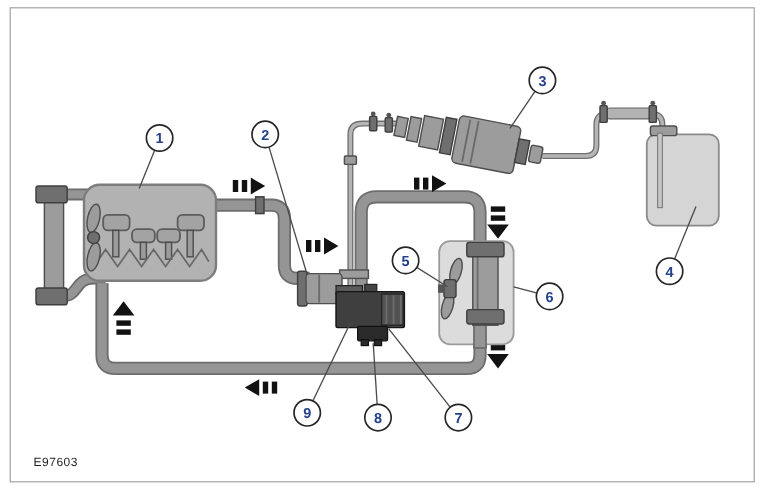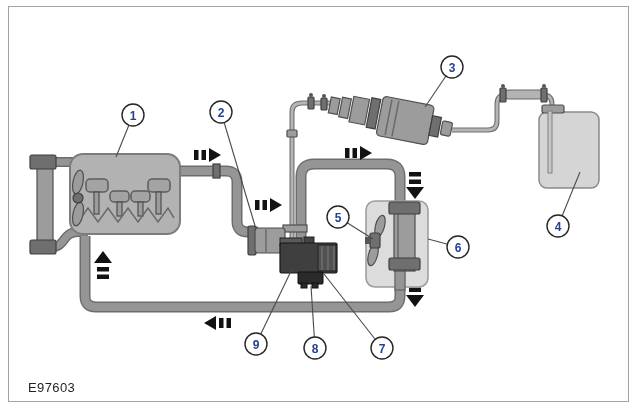--- a/index.html
+++ b/index.html
@@ -22,21 +22,21 @@
   .c-darker{fill:#2a2a2a;stroke:#111;stroke-width:1;}
   .c-panel{fill:var(--panel,#dcdcdc);stroke:#9b9b9b;stroke-width:1.5;}
   .c-tank{fill:#d5d5d5;stroke:#8a8a8a;stroke-width:1.5;}
   .c-valve{fill:#a3a3a3;stroke:#5c5c5c;stroke-width:1.5;}
   .detail-line{stroke:#6a6a6a;stroke-width:1.5;fill:none;}
   .stripe{stroke:#6e6e6e;stroke-width:1.5;fill:none;}
   .leader{stroke:#4a4a4a;stroke-width:1.1;fill:none;}
   .callout-circle{fill:#ffffff;stroke:#262626;stroke-width:1.4;}
   .callout-num{fill:var(--callout-number,#24418e);font-family:"Liberation Sans",sans-serif;
                font-size:12px;font-weight:bold;text-anchor:middle;}
-  #figure-code{position:absolute;left:28px;top:380px;font-size:13px;
+  #figure-code{position:absolute;left:28px;top:380px;font-size:10px;
                color:var(--figure-text,#1f1f1f);letter-spacing:.4px;}
 </style>
 </head>
 <body>
 
 <div id="stage">
   <div id="frame"></div>
 
   <svg width="637" height="414" viewBox="0 0 637 414">
 

